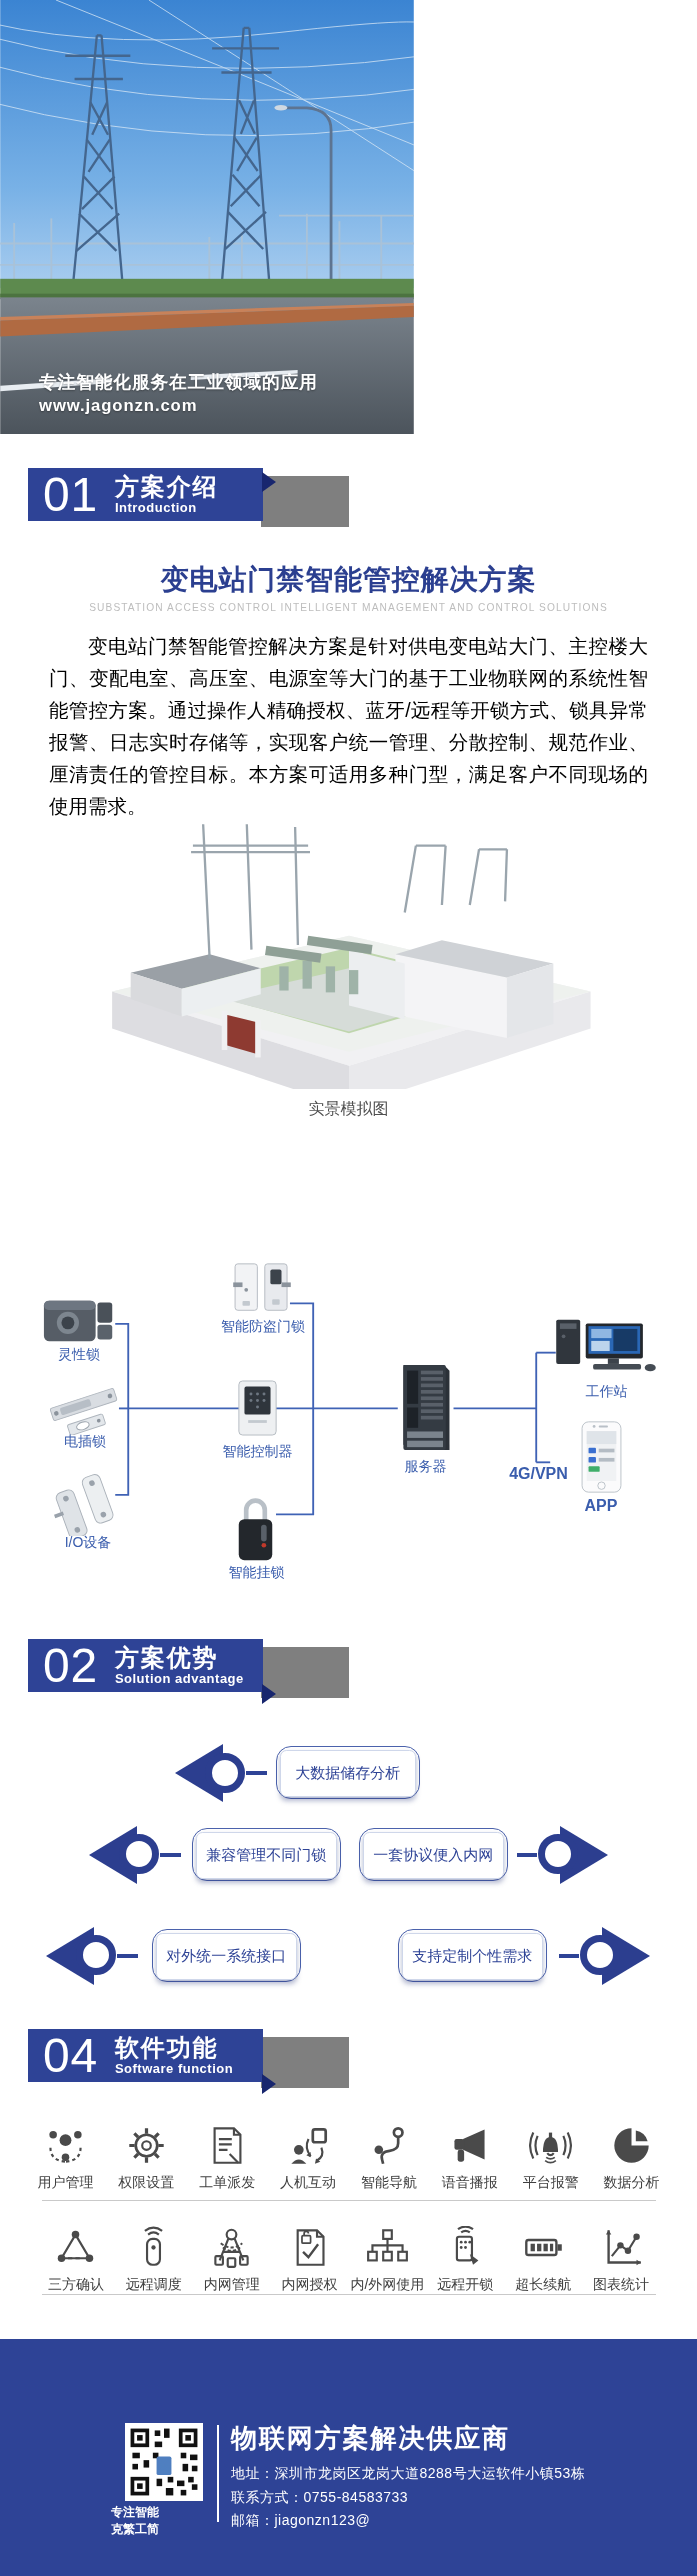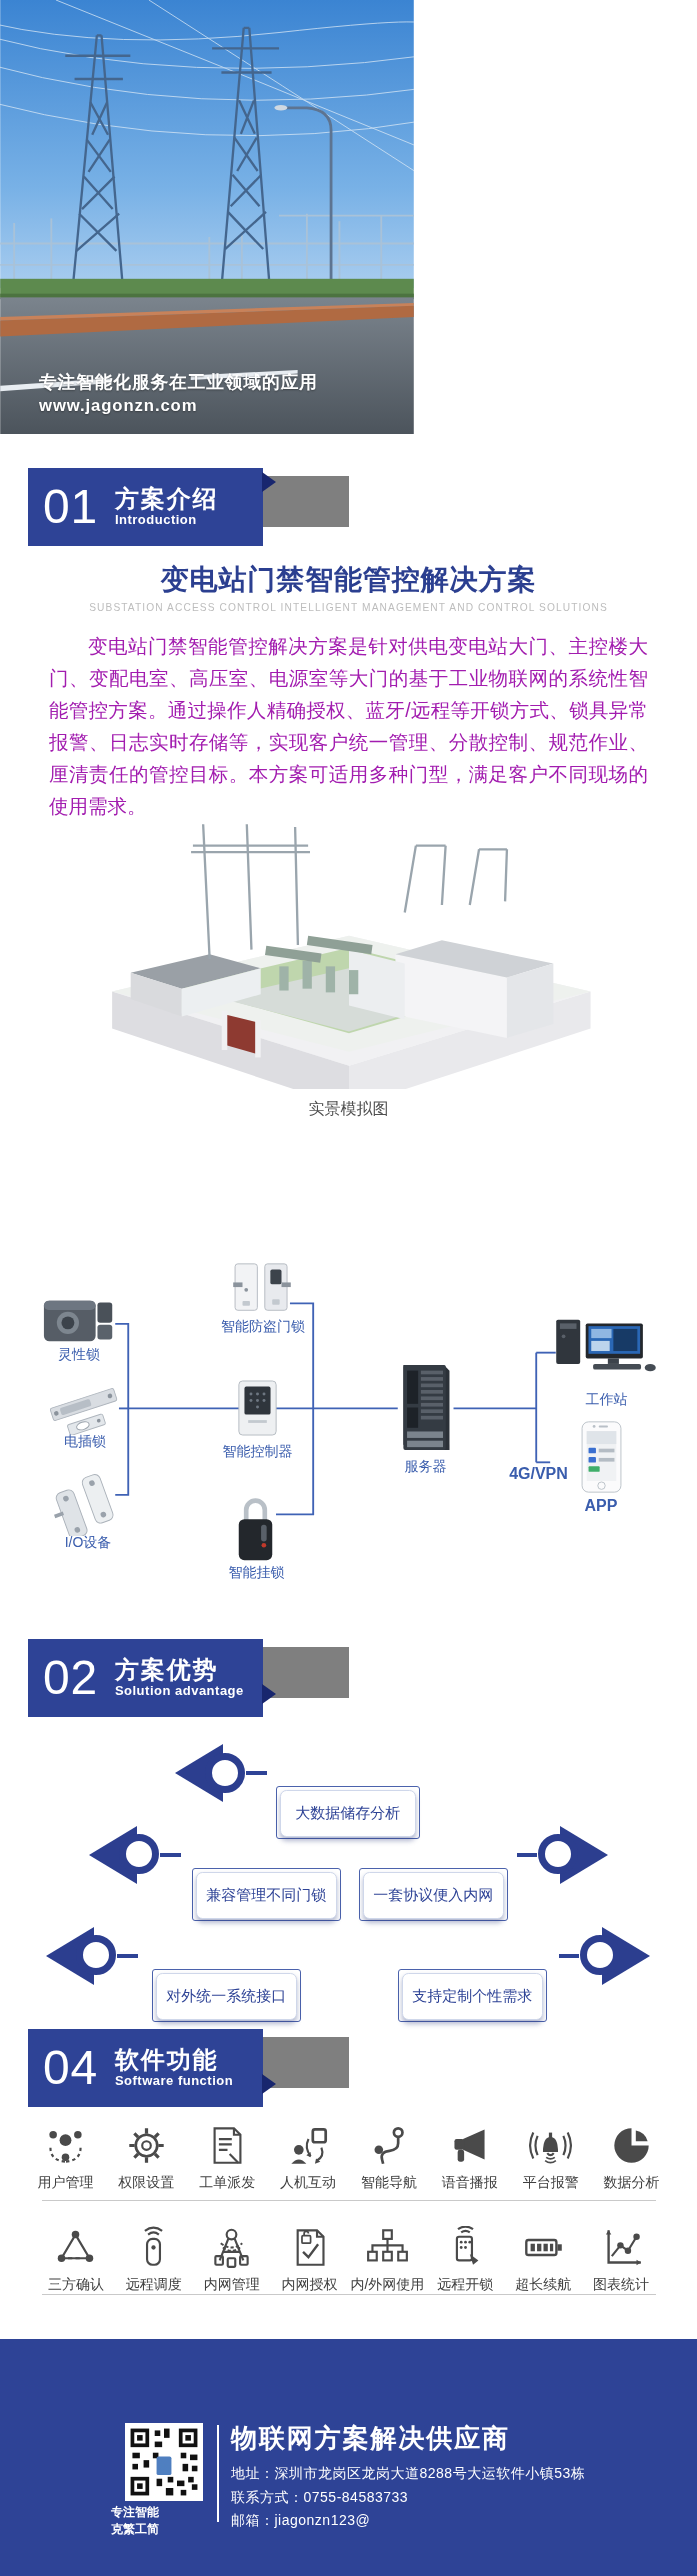--- a/index.html
+++ b/index.html
@@ -14,44 +14,44 @@
   .logo-en{color:#fff;font-size:37px;font-weight:bold;letter-spacing:2.8px;line-height:1;margin-top:84px;}
   .logo-cn{color:#fff;font-size:37px;font-weight:bold;letter-spacing:8.4px;margin-top:11px;text-indent:8.4px;}
   .tagline{left:39px;top:370px;color:#fff;font-weight:bold;font-size:17.7px;letter-spacing:0.9px;
            text-shadow:0 0.9px 1.9px rgba(0,0,0,.35);}
   .tagline-url{left:39px;top:396px;color:#fff;font-weight:bold;font-size:16.7px;letter-spacing:0.9px;
            text-shadow:0 0.9px 1.9px rgba(0,0,0,.35);}
 
   
   .sec-banner{width:307px;height:69px;}
   .sec-gray{position:absolute;left:233px;top:8.4px;width:88px;height:51px;background:#7f7f7f;}
-  .sec-blue{position:absolute;left:0;top:0;width:235px;height:78px;background:#2e4396;
+  .sec-blue{position:absolute;left:0;top:0;width:235px;height:53px;background:#2e4396;
             display:flex;align-items:center;color:#fff;}
   .sec-num{font-size:48px;font-weight:400;margin-left:15px;letter-spacing:0.9px;line-height:1;}
   .sec-titles{margin-left:16.7px;display:flex;flex-direction:column;}
   .sec-cn{font-size:24px;font-weight:bold;letter-spacing:1.9px;line-height:1.1;}
   .sec-en{font-size:13px;font-weight:bold;letter-spacing:0.5px;line-height:1.2;}
   .sec-arrow{position:absolute;width:0;height:0;border-top:10.2px solid transparent;
              border-bottom:10.2px solid transparent;border-left:14px solid #18266e;}
 
   
   #intro-title{left:0;top:561px;width:697px;text-align:center;color:#2b3f90;
                font-size:28px;font-weight:bold;letter-spacing:0.9px;}
   #intro-sub{left:0;top:602px;width:697px;text-align:center;color:#bdbdbd;
              font-size:10.2px;letter-spacing:1.1px;}
-  #intro-par{left:49px;top:630px;width:599px;color:#a21caf;font-size:19.5px;line-height:32px;
+  #intro-par{left:49px;top:630px;width:599px;color:#000000;font-size:19.5px;line-height:32px;
              text-align:justify;text-indent:2em;}
   #sim-caption{left:0;top:1099px;width:697px;text-align:center;color:#4f4f4f;font-size:16px;}
 
   
   .node-label{position:absolute;color:#3a5dad;font-size:14px;font-weight:500;text-align:center;}
   .node-label.big{font-size:16px;font-weight:bold;}
 
   
-  .adv-box{position:absolute;border:1.9px solid #4b62ac;border-radius:3px;padding:2.8px;height:45px;margin-top:40px;}
+  .adv-box{position:absolute;border:1.9px solid #4b62ac;border-radius:15px;padding:2.8px;height:45px;}
   .adv-box .inner{background:#fff;border:0.9px solid #cfd7ea;border-radius:6.5px;height:100%;
                   display:flex;align-items:center;justify-content:center;
                   box-shadow:0 3.7px 5.6px rgba(40,55,120,.35);color:#2e4396;font-size:15px;
                   padding:0 9.3px;white-space:nowrap;}
   .adv-arrow{position:absolute;width:102px;height:58px;}
   .adv-tri{position:absolute;top:0;width:0;height:0;border-top:29px solid transparent;
            border-bottom:29px solid transparent;}
   .adv-tri.left{left:0;border-right:48px solid #2c3e8f;}
   .adv-tri.right{right:0;border-left:48px solid #2c3e8f;}
   .adv-ring{position:absolute;top:8.4px;width:26px;height:26px;border-radius:50%;
@@ -334,21 +334,21 @@
         <circle cx="10" cy="22" r="2" fill="#596069"></circle>
       <rect x="34" y="8" width="62" height="38" rx="2" fill="#23272c"></rect>
       <rect x="37" y="11" width="56" height="30" fill="#2a67b5"></rect>
       <rect x="40" y="14" width="22" height="10" fill="#8fb6e2"></rect>
         <rect x="64" y="14" width="26" height="24" fill="#173a66"></rect>
       <rect x="40" y="27" width="20" height="11" fill="#bcd4ec"></rect>
       <rect x="58" y="46" width="12" height="6" fill="#3c434b"></rect>
       <rect x="42" y="52" width="52" height="6" rx="2" fill="#454c54"></rect>
       <ellipse cx="104" cy="56" rx="6" ry="4" fill="#454c54"></ellipse>
     </svg>
-    <div class="node-label" style="left:575px;top:128px;width:63px;margin-top:8px;">工作站</div>
+    <div class="node-label" style="left:575px;top:128px;width:63px;">工作站</div>
 
     <div class="node-label big" style="left:509px;top:210px;width:59px;">4G/VPN</div>
 
     <svg class="abs" style="left:580px;top:165px;" width="43" height="74" viewBox="0 0 46 80">
       <rect x="2" y="2" width="42" height="76" rx="7" fill="#fbfbfc" stroke="#b9c0c7"></rect>
       <rect x="7" y="12" width="32" height="54" fill="#f0f2f4"></rect>
       <rect x="7" y="12" width="32" height="14" fill="#dfe4e9"></rect>
       <g fill="#3a6fd0">
           <rect x="9" y="30" width="8" height="6" rx="1"></rect>
           <rect x="9" y="40" width="8" height="6" rx="1"></rect>

